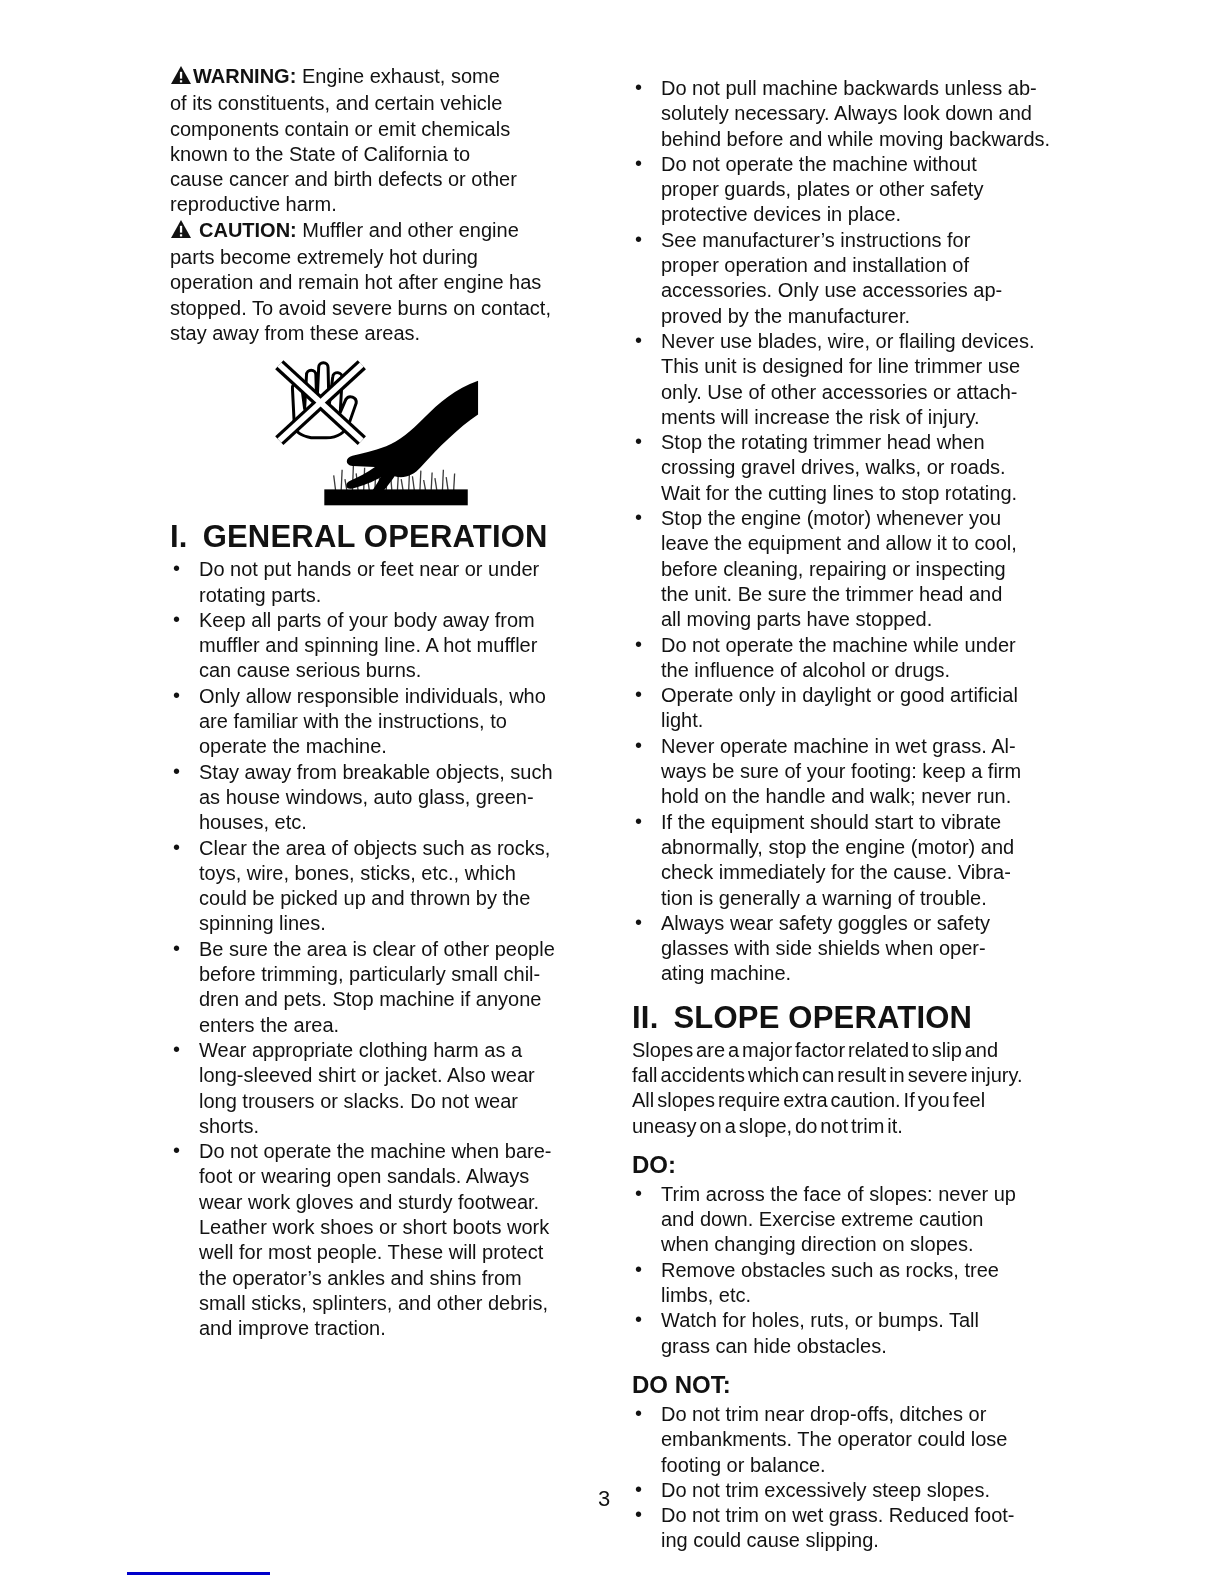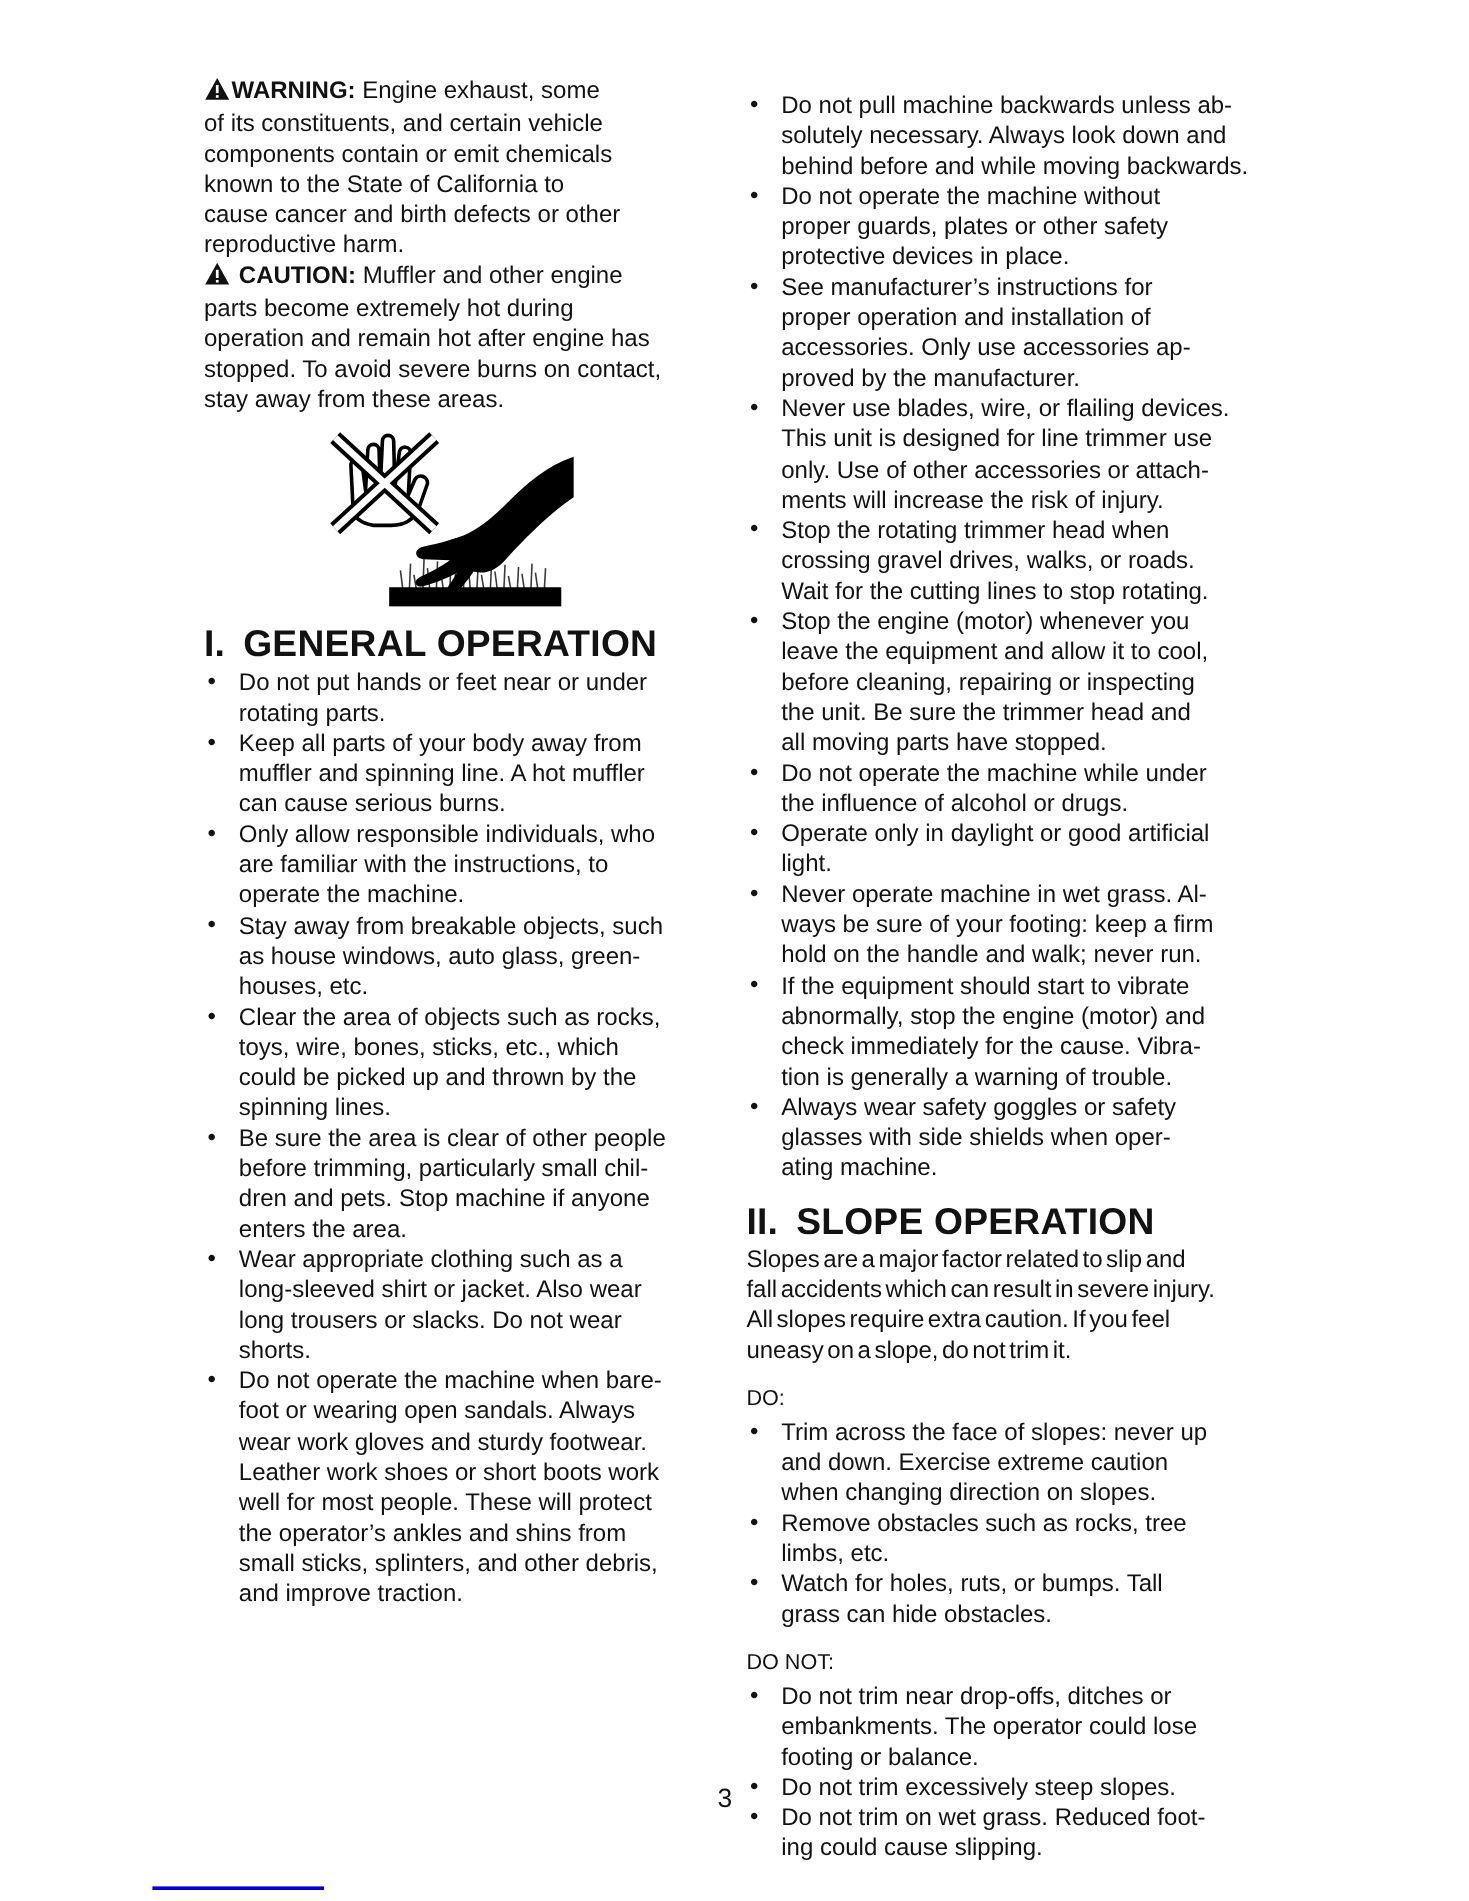--- a/index.html
+++ b/index.html
@@ -2,21 +2,21 @@
 <html><head>
 <meta charset="utf-8">
 <style>
   html,body{margin:0;padding:0;}
   body{
     width:1224px;height:1584px;background:#ffffff;color:#121212;
     font-family:"Liberation Sans","DejaVu Sans",sans-serif;
     position:relative;overflow:hidden;
   }
   .columns{
-    display:flex;
+    display:flex;gap:10px;
     padding:64px 0 0 170px;
     align-items:flex-start;
   }
   .col-left{width:452px;flex:0 0 452px;}
   .col-right{width:438px;flex:0 0 438px;margin-top:12px;}
 
   .note{margin:0;font-size:20px;line-height:25.3px;}
   .note-label{font-weight:bold;}
   .note-body{white-space:pre-line;}
   .tri-icon{display:inline-block;vertical-align:-2px;}
@@ -42,21 +42,21 @@
     position:absolute;left:3px;top:-1px;font-size:20px;
   }
   .bullet-text{white-space:pre-line;}
 
   p.sec-intro{
     margin:0;font-size:20px;line-height:25.3px;
     white-space:pre-line;word-spacing:-2.6px;
   }
 
   h3.do-heading{
-    font-size:18px;line-height:26px;font-weight:normal;
+    font-size:24px;line-height:26px;font-weight:bold;
     margin:13px 0 4px 0;
   }
 
   .page-number{
     position:absolute;left:598px;top:1487px;
     font-size:22px;line-height:24px;
   }
   .footer-rule{
     position:absolute;left:127px;top:1572px;
     width:143px;height:3px;background:#0000cb;
@@ -162,21 +162,21 @@
 as house windows, auto glass, green-
 houses, etc.</span></li>
       <li><span class="bullet-text">Clear the area of objects such as rocks,
 toys, wire, bones, sticks, etc., which
 could be picked up and thrown by the
 spinning lines.</span></li>
       <li><span class="bullet-text">Be sure the area is clear of other people
 before trimming, particularly small chil-
 dren and pets.  Stop machine if anyone
 enters the area.</span></li>
-      <li><span class="bullet-text">Wear appropriate clothing such as a
+      <li><span class="bullet-text">Wear appropriate clothing harm as a
 long-sleeved shirt or jacket. Also wear
 long trousers or slacks. Do not wear
 shorts.</span></li>
       <li><span class="bullet-text">Do not operate the machine when bare-
 foot or wearing open sandals.  Always
 wear work gloves and sturdy footwear.
 Leather work shoes or short boots work
 well for most people. These will protect
 the operator’s ankles and shins from
 small sticks, splinters, and other debris,

